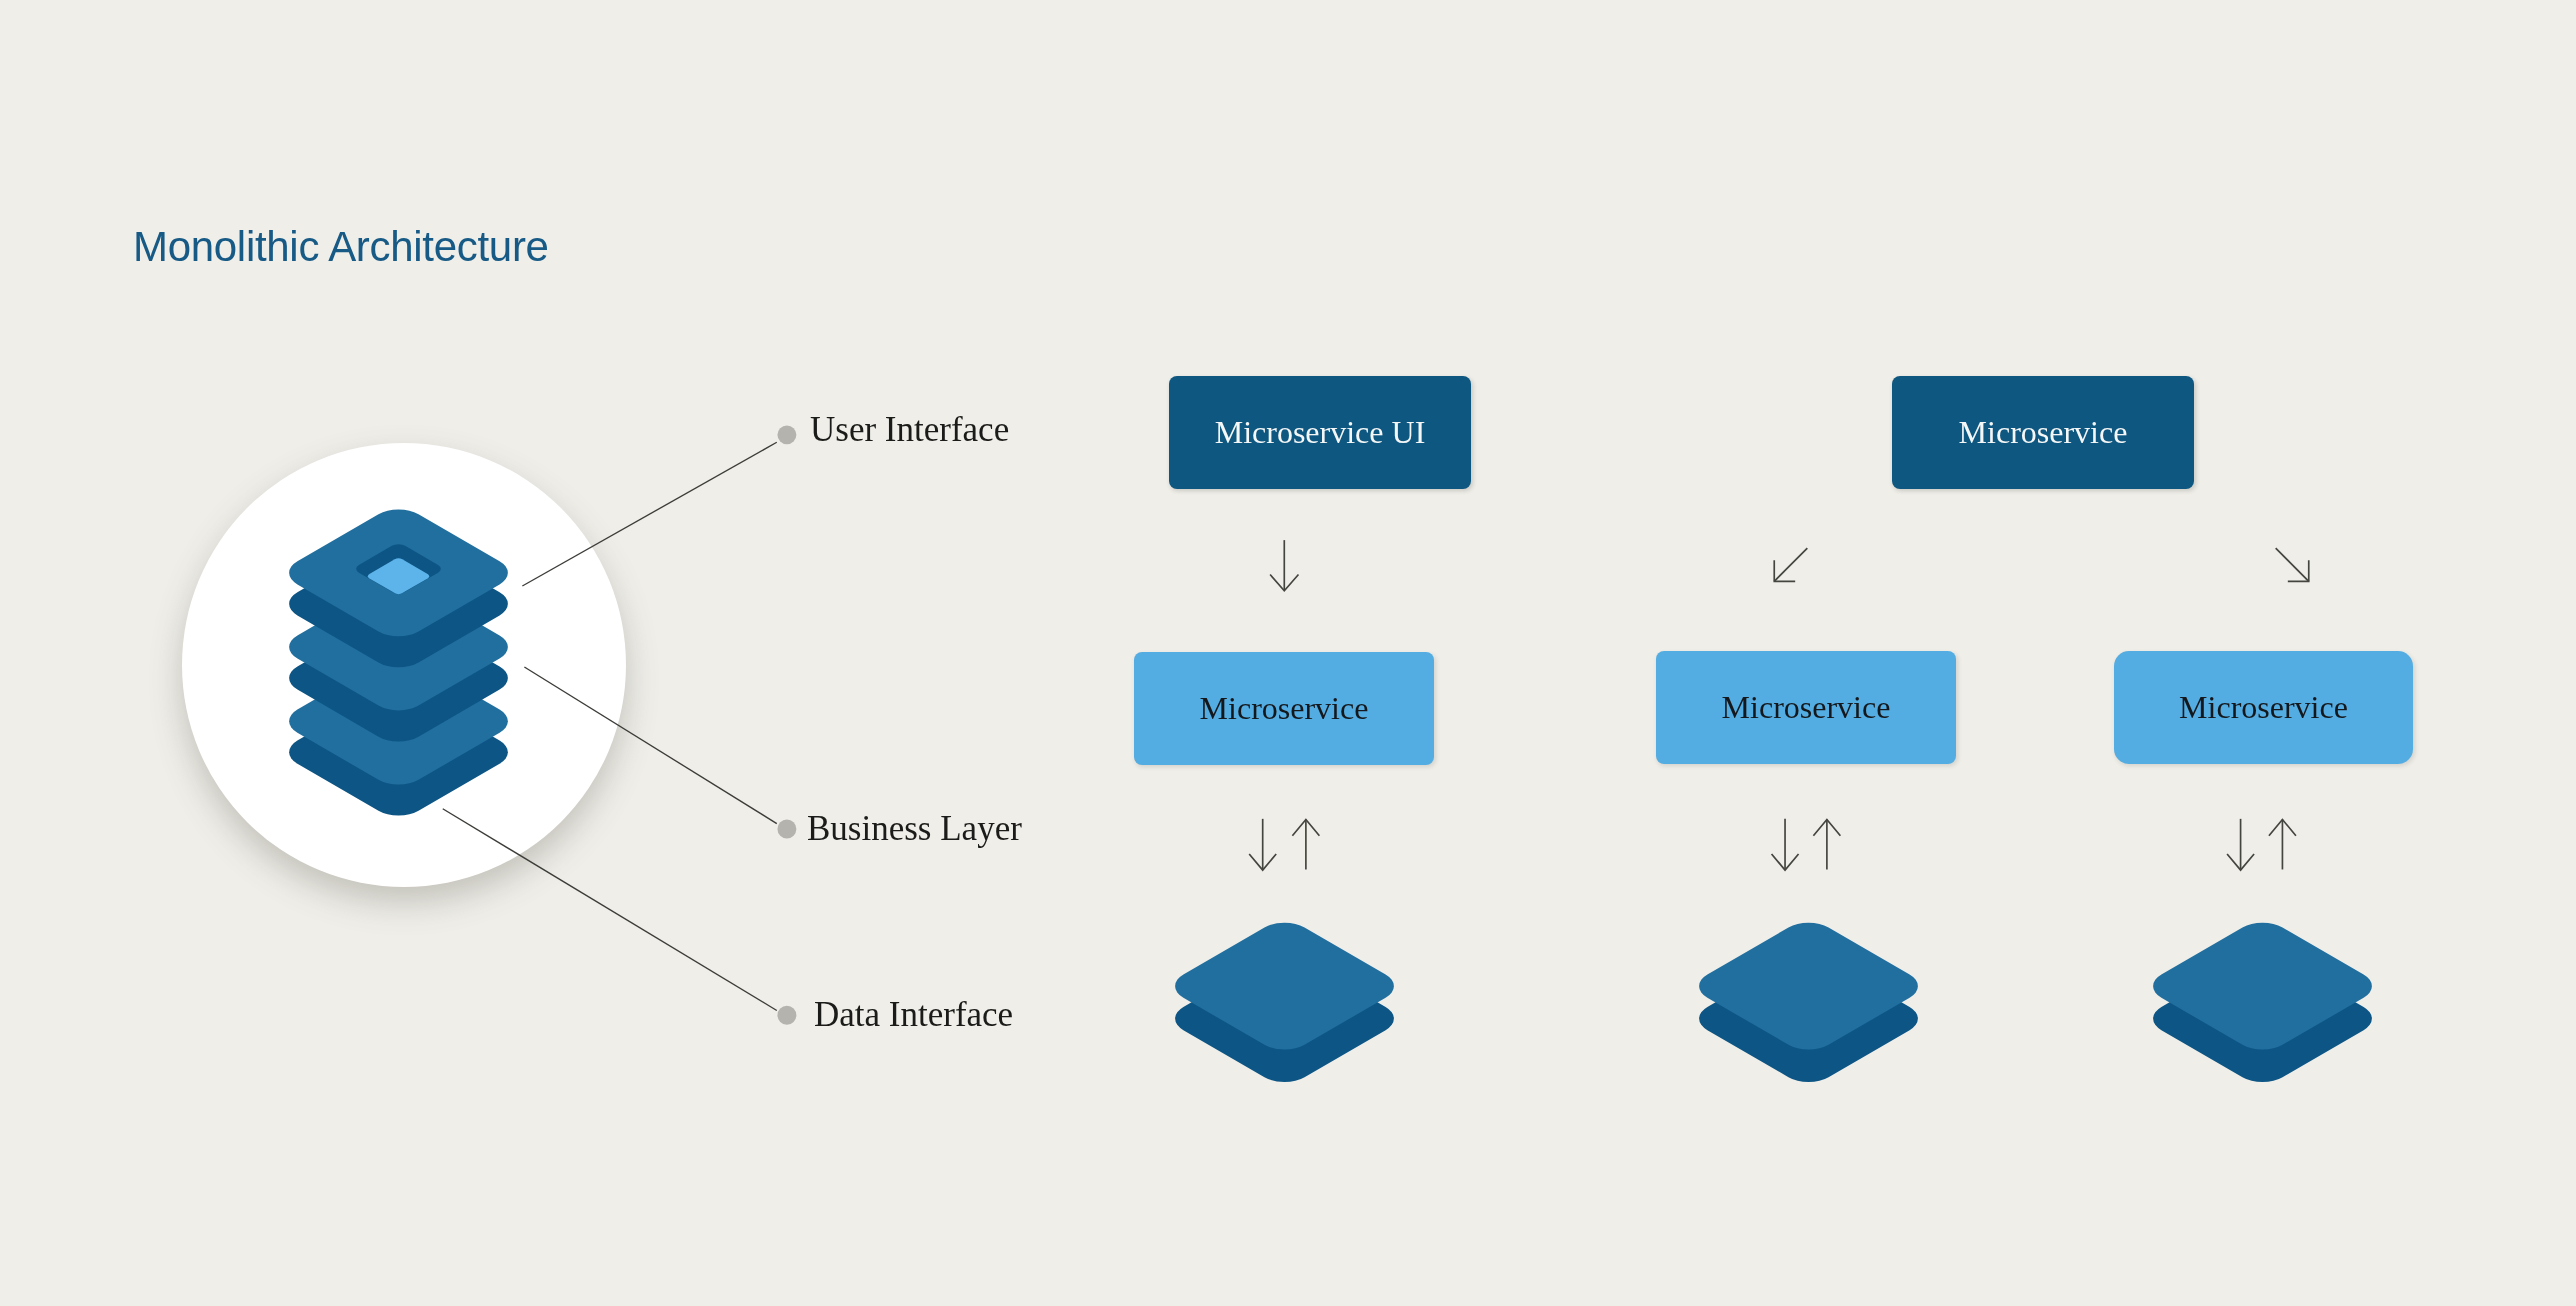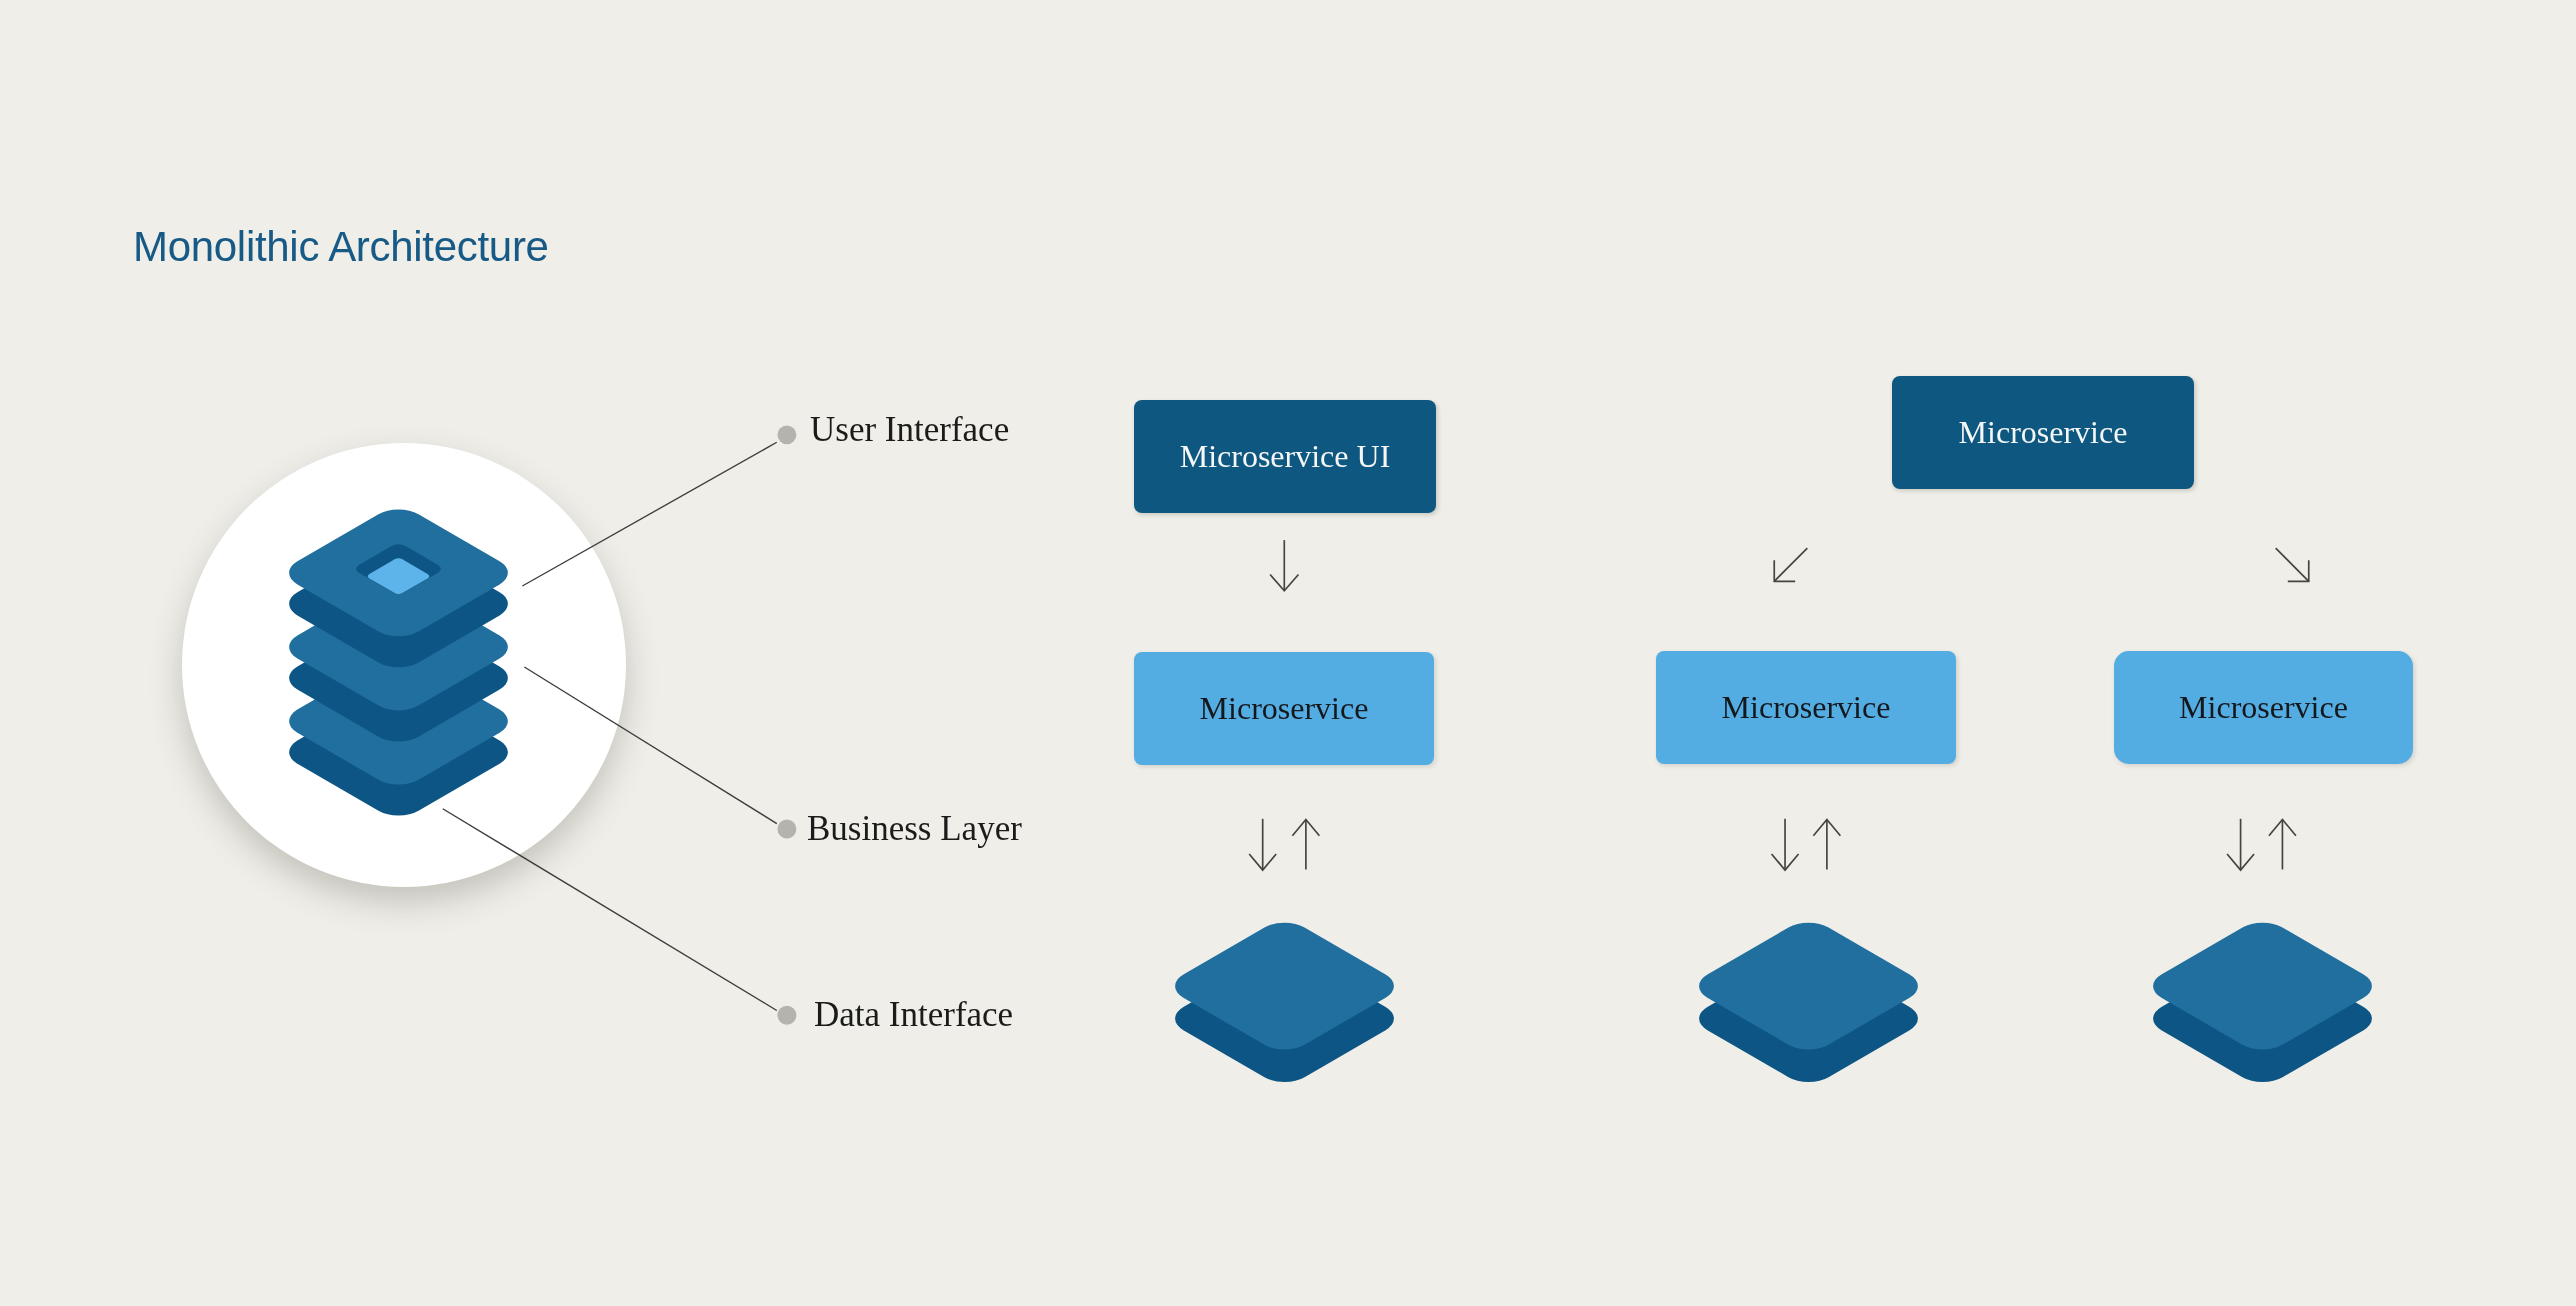--- a/index.html
+++ b/index.html
@@ -154,21 +154,21 @@
         <path d="M3382 1288 L3382 1214"></path>
           <path d="M3362 1238 L3382 1214 L3402 1238"></path>
       </g>
     </g>
   </svg>
 
   <div class="layer-label" style="left:810px;top:406px;">User Interface</div>
   <div class="layer-label" style="left:807px;top:805px;">Business Layer</div>
   <div class="layer-label" style="left:807px;top:991px;margin-left:7px;">Data Interface</div>
 
-  <div class="svc-box svc-dark" style="left:1134px;top:376px;width:302px;height:113px;margin-top:24px;">Microservice UI</div>
+  <div class="svc-box svc-dark" style="left:1169px;top:376px;width:302px;height:113px;">Microservice UI</div>
   <div class="svc-box svc-dark" style="left:1892px;top:376px;width:302px;height:113px;">Microservice</div>
 
   <div class="svc-box svc-light" style="left:1134px;top:652px;width:300px;height:113px;">Microservice</div>
   <div class="svc-box svc-light" style="left:1656px;top:651px;width:300px;height:113px;">Microservice</div>
   <div class="svc-box svc-light round-lg" style="left:2114px;top:651px;width:299px;height:113px;">Microservice</div>
 
   <svg class="slab-svg" style="left:1163px;top:916px;" width="243" height="174" viewBox="0 0 360 258" aria-hidden="true">
     <g transform="translate(180,152) scale(1,0.58) rotate(45)">
         <rect x="-127" y="-127" width="254" height="254" rx="42" fill="#0c5584"></rect>
       </g>

